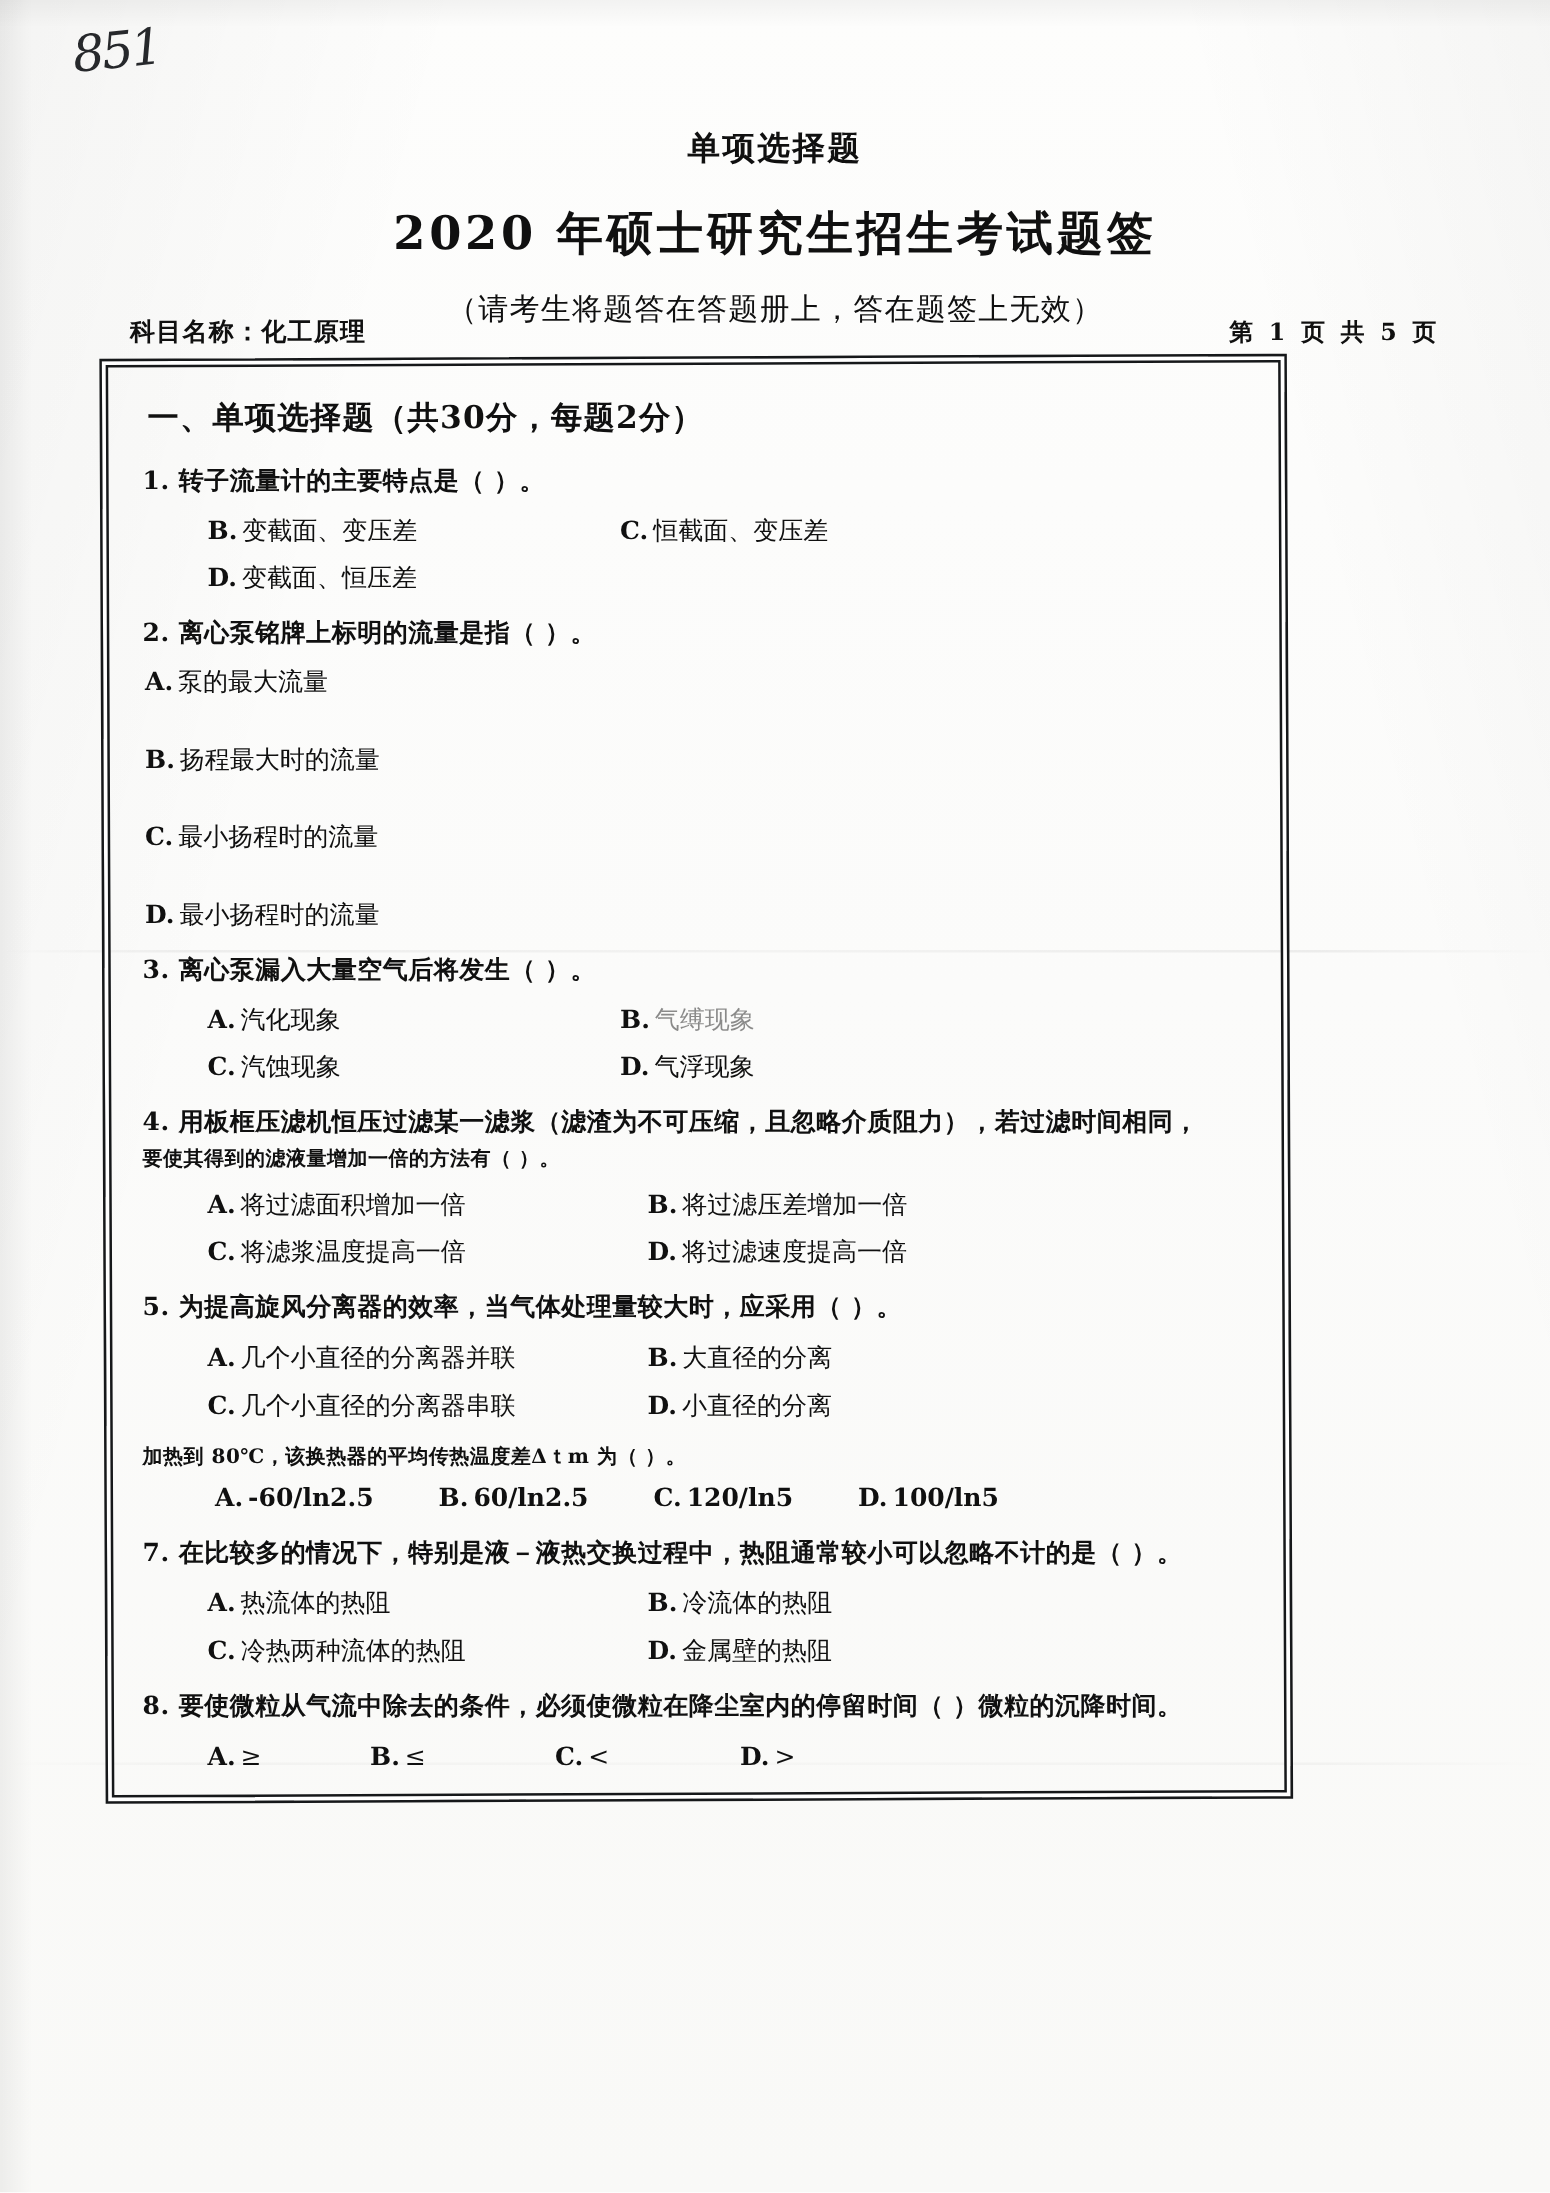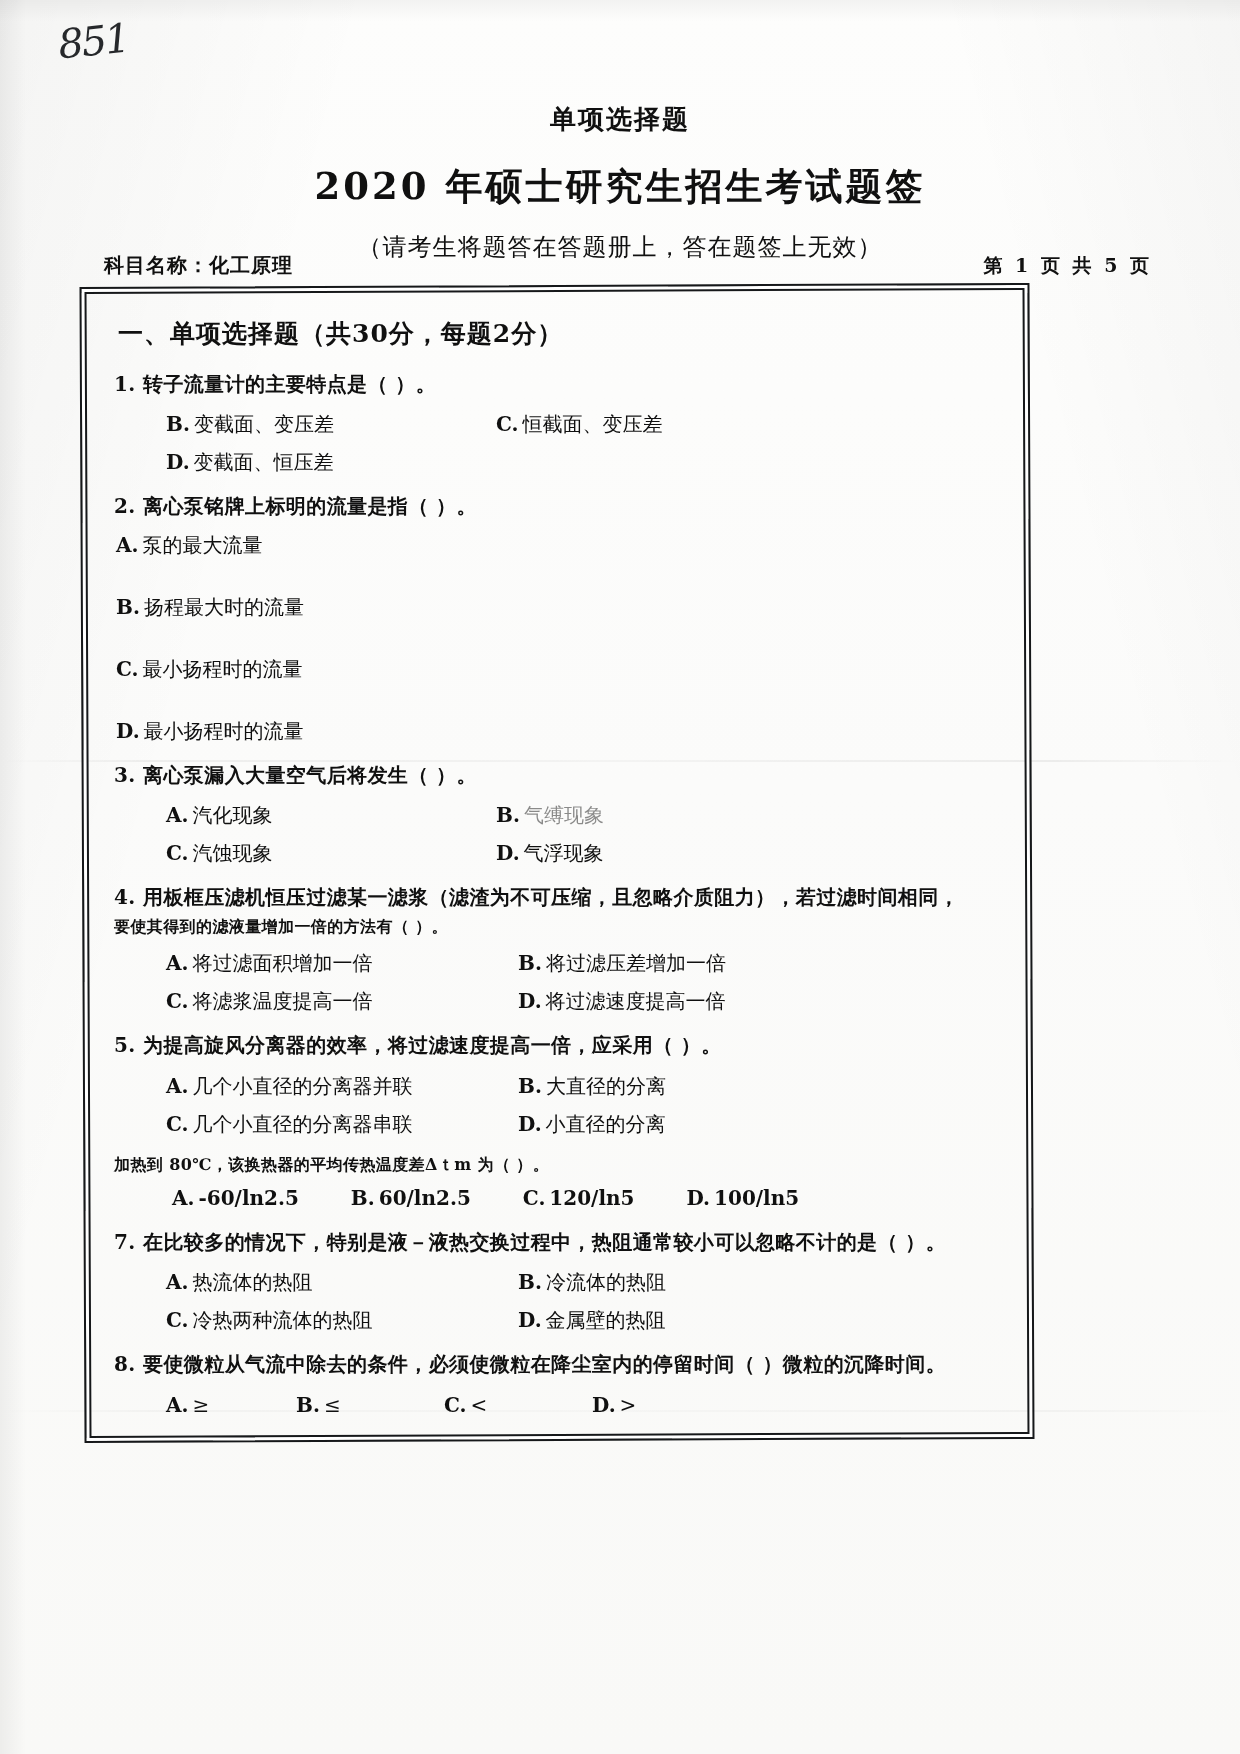--- a/index.html
+++ b/index.html
@@ -269,21 +269,21 @@
         <div class="opt"><span class="lab">A.</span><span>将过滤面积增加一倍</span></div>
         <div class="opt"><span class="lab">B.</span><span>将过滤压差增加一倍</span></div>
         <div class="opt"><span class="lab">C.</span><span>将滤浆温度提高一倍</span></div>
         <div class="opt"><span class="lab">D.</span><span>将过滤速度提高一倍</span></div>
       </div>
     </div>
 
     <div class="q-block">
       <div class="q-stem">
         <span class="qnum">5.</span>
-        <span>为提高旋风分离器的效率，将过滤速度提高一倍，应采用（        ）。</span>
+        <span>为提高旋风分离器的效率，当气体处理量较大时，应采用（        ）。</span>
       </div>
       <div class="opts-grid wide">
         <div class="opt"><span class="lab">A.</span><span>几个小直径的分离器并联</span></div>
         <div class="opt"><span class="lab">B.</span><span>大直径的分离</span></div>
         <div class="opt"><span class="lab">C.</span><span>几个小直径的分离器串联</span></div>
         <div class="opt"><span class="lab">D.</span><span>小直径的分离</span></div>
       </div>
     </div>
 
     <div class="q-block">

